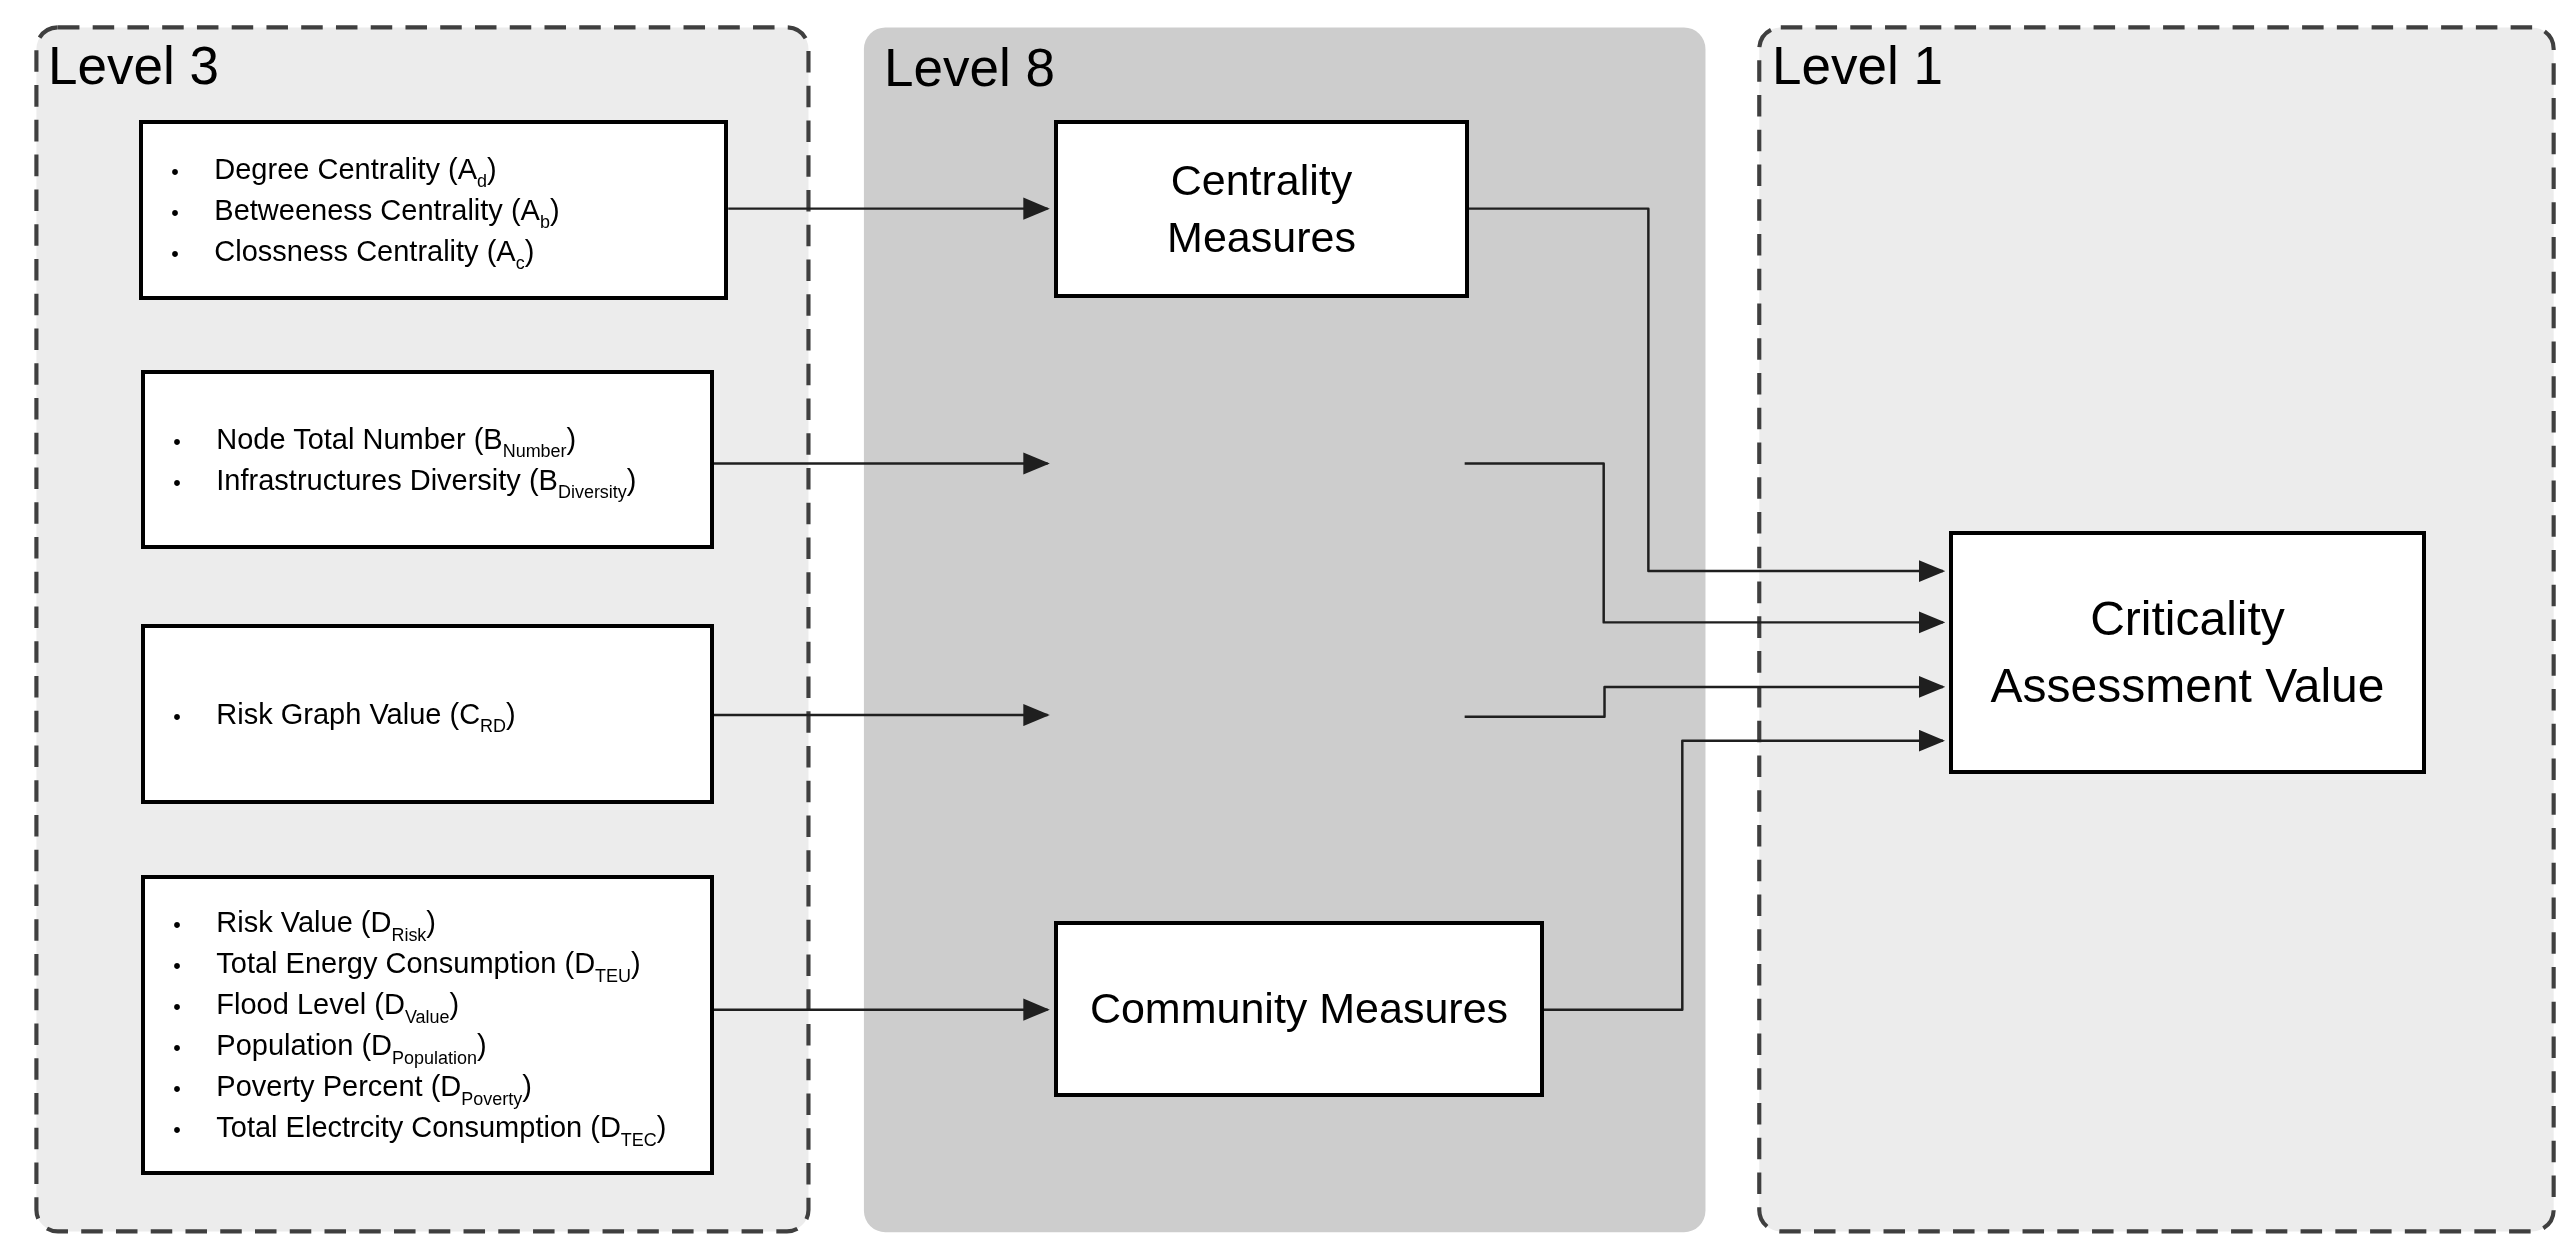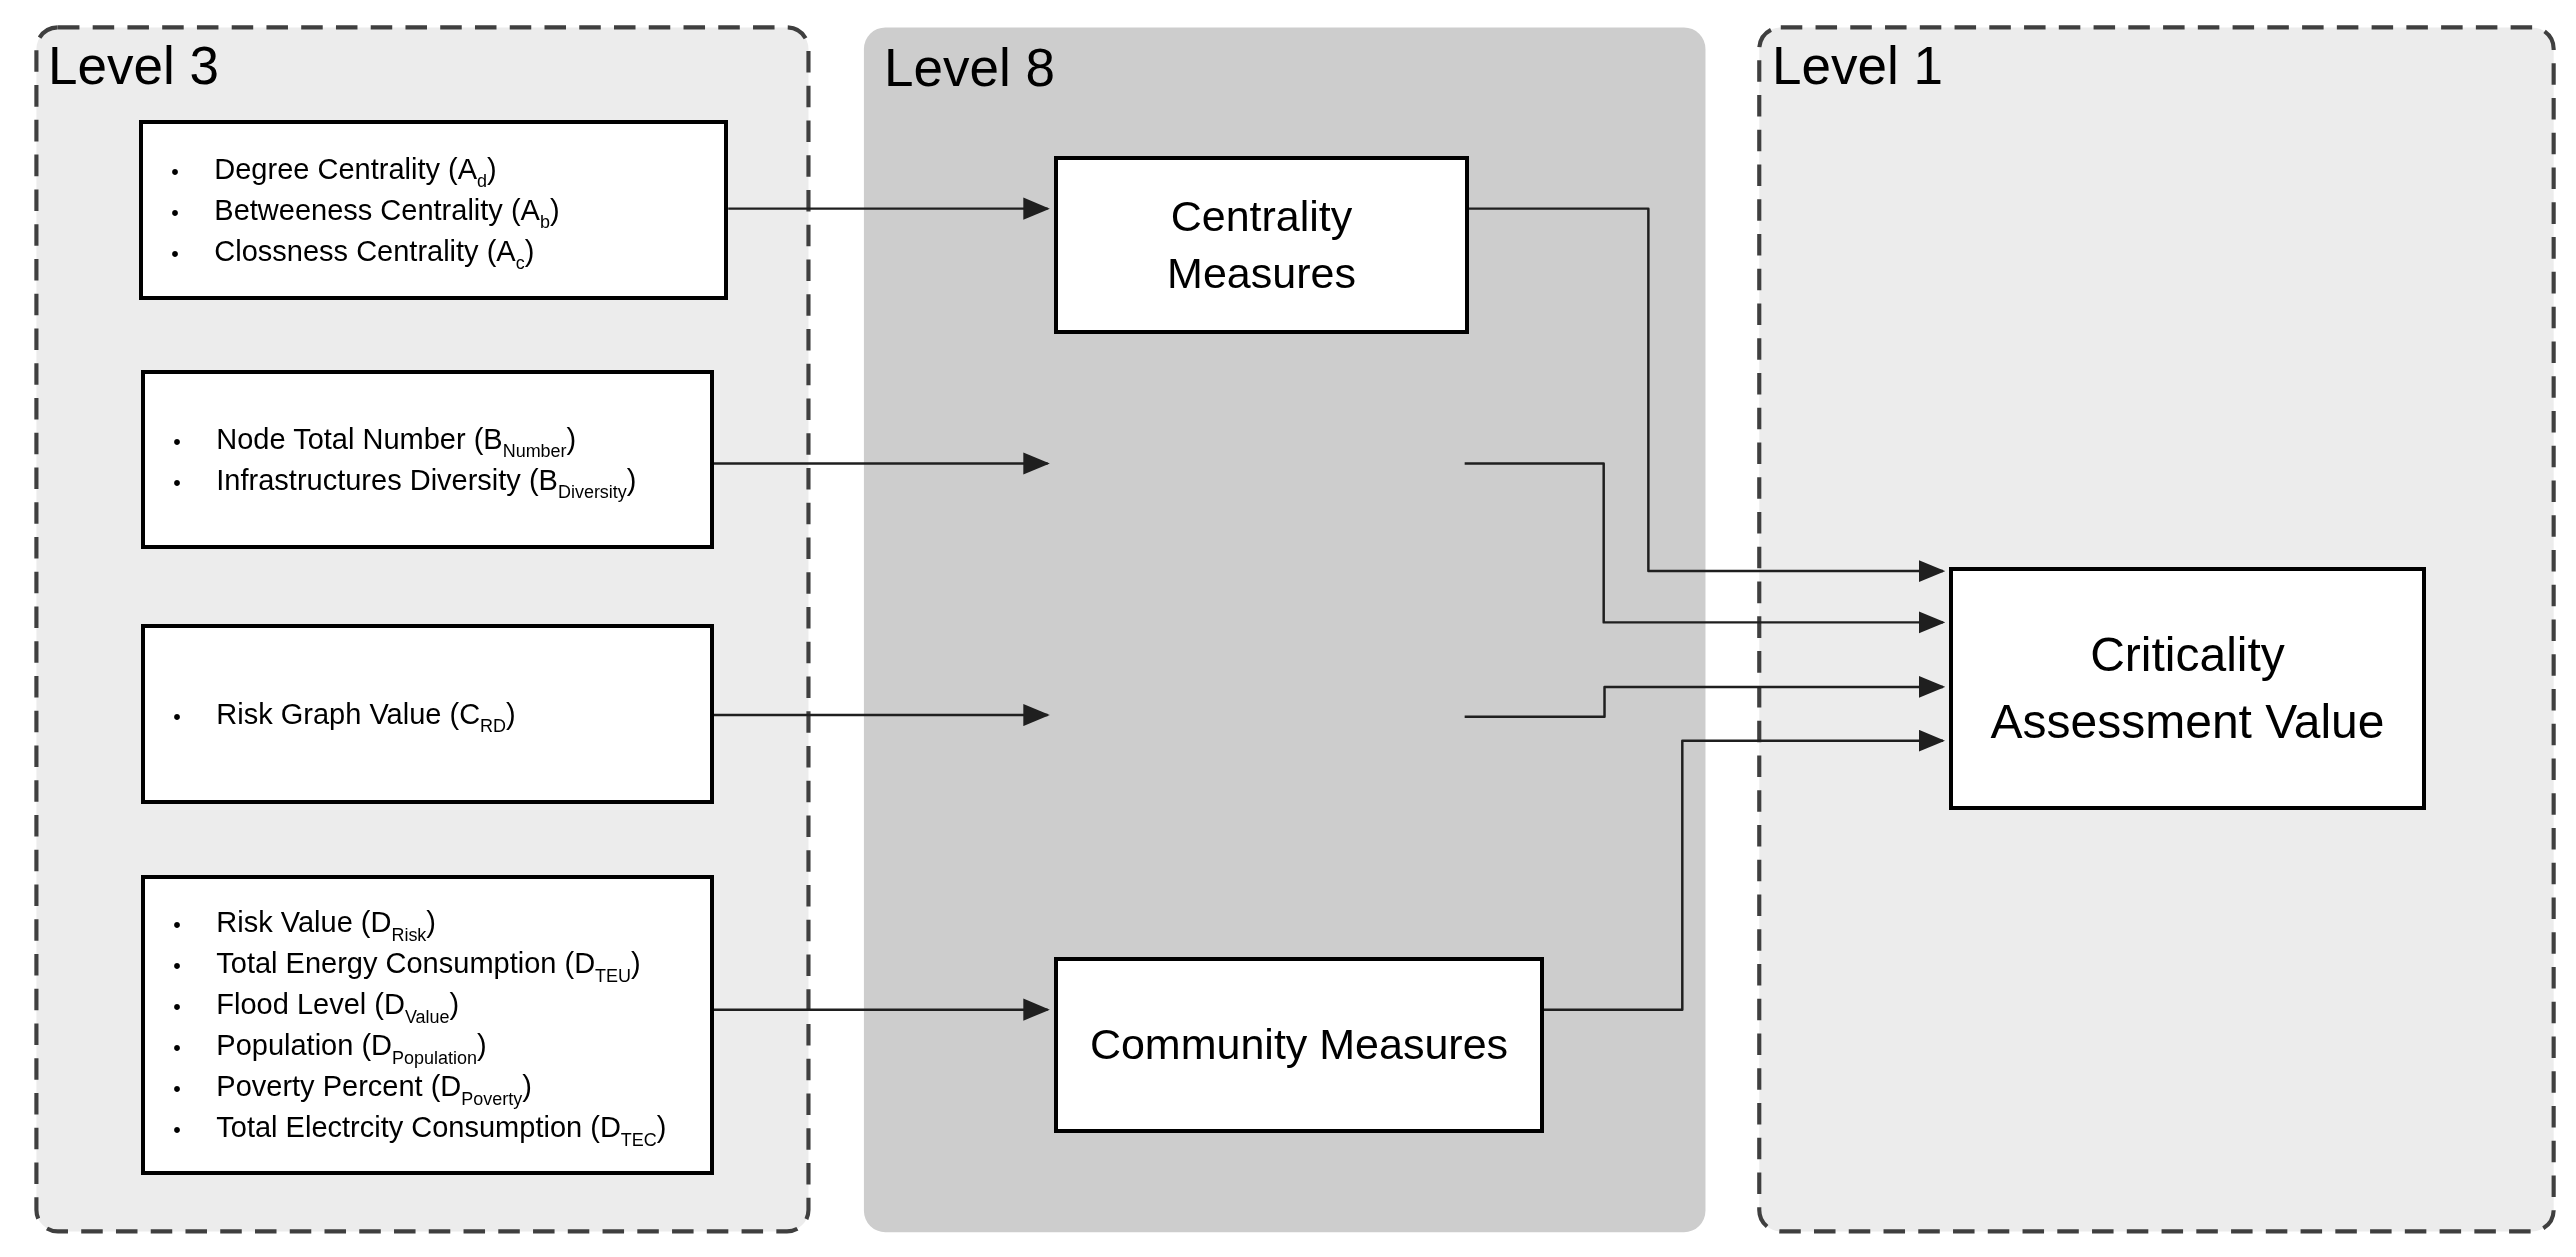--- a/index.html
+++ b/index.html
@@ -19,21 +19,21 @@
   }
   .box{
     position:absolute; box-sizing:border-box; background:var(--box_fill);
     border:4.1px solid var(--box_border); z-index:2;
   }
   .list-box{display:flex; flex-direction:column; justify-content:center; padding:5px 6.6px 5px 25px;}
   .bullet-line{display:flex; align-items:baseline; height:41px; line-height:41px; font-size:29px; white-space:nowrap;}
   .bullet-line .dot{width:43px; flex:0 0 43px; font-size:21.5px; text-align:left; padding-left:3.3px;}
   .bullet-line .txt{flex:1 1 auto;}
   .bullet-line sub{font-size:0.62em; line-height:0; position:relative; top:0.12em;}
-  .label-box{display:flex; align-items:center; justify-content:center; text-align:center; padding:0 23px;margin-top:36px;}
+  .label-box{display:flex; align-items:center; justify-content:center; text-align:center; padding:0 23px;}
   .l2-label{font-size:43px; line-height:1.33;}
   .l1-label{font-size:48px; line-height:1.38;}
 </style>
 </head>
 <body>
 
 <div class="canvas">
 
   <svg class="layer" viewBox="0 0 3113 1520">
     <defs>

